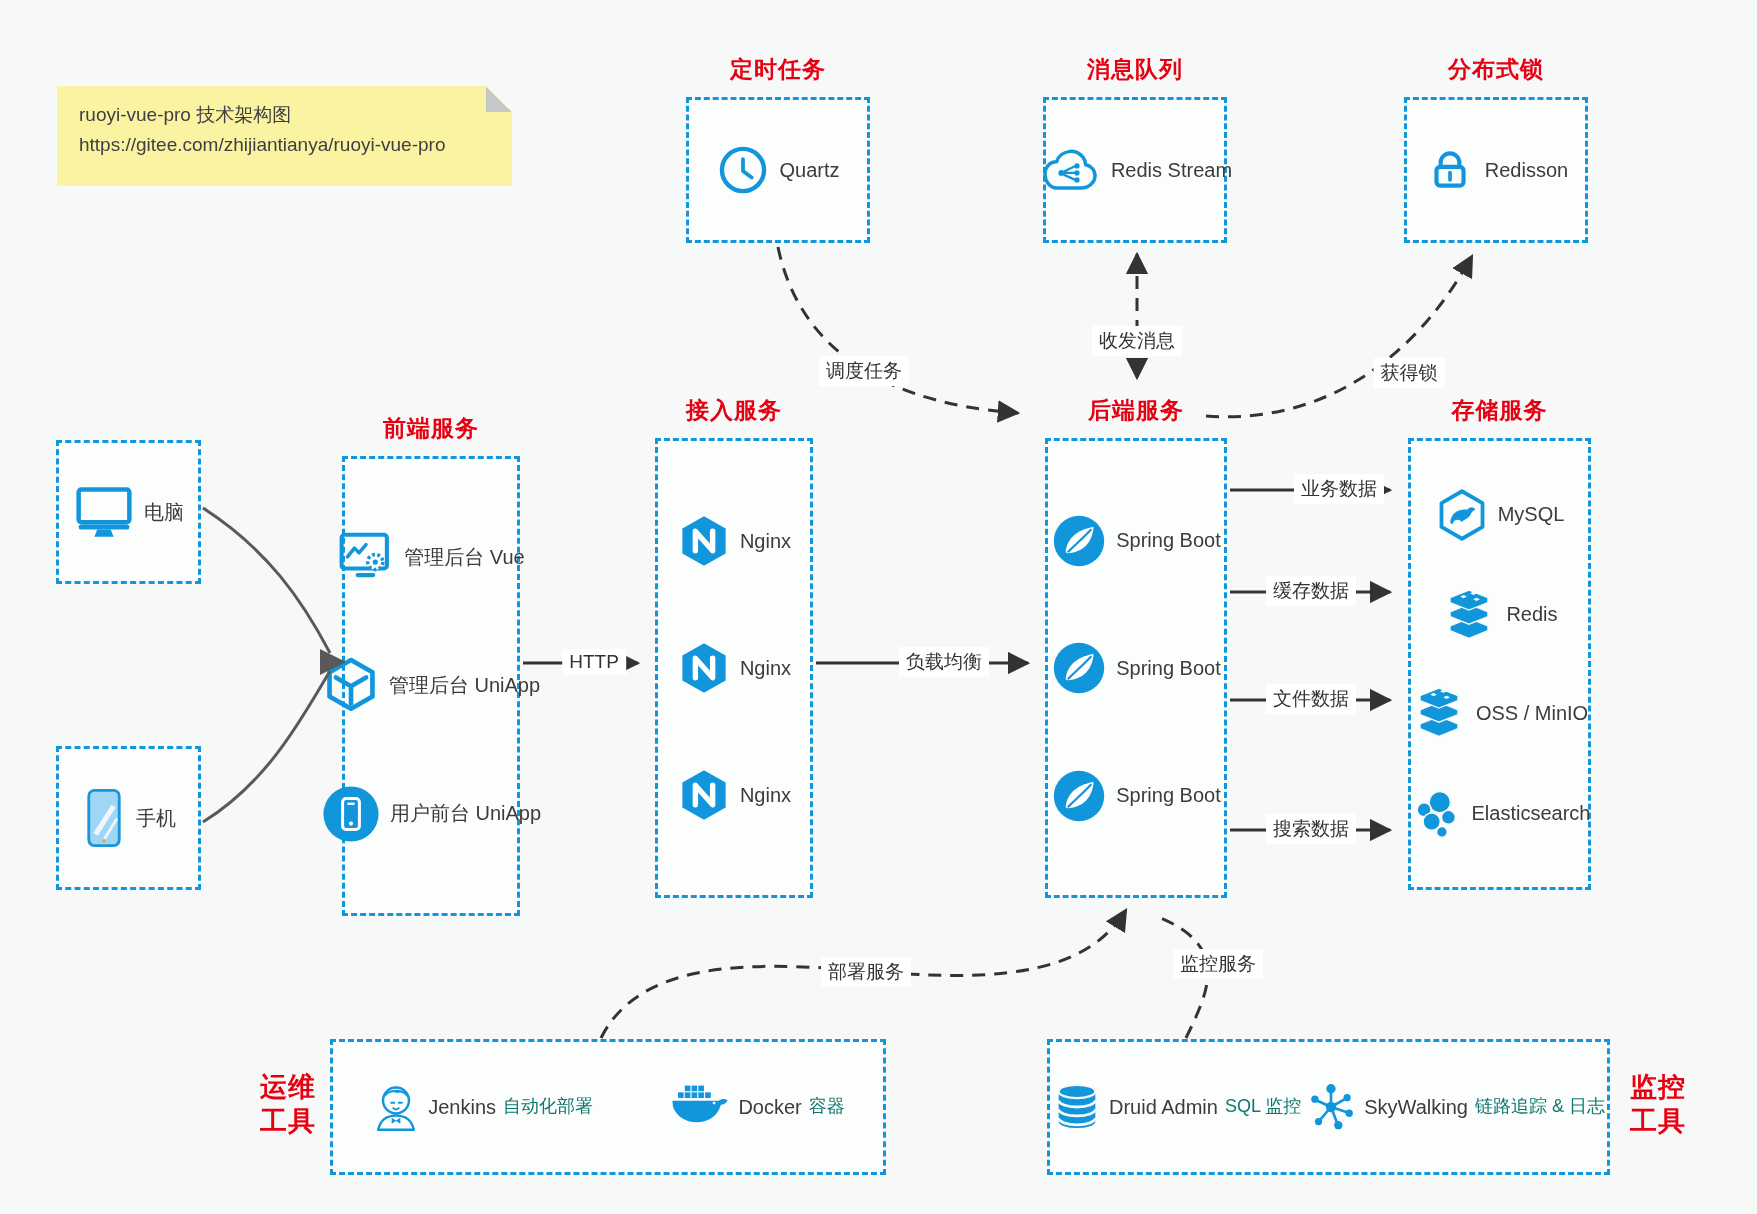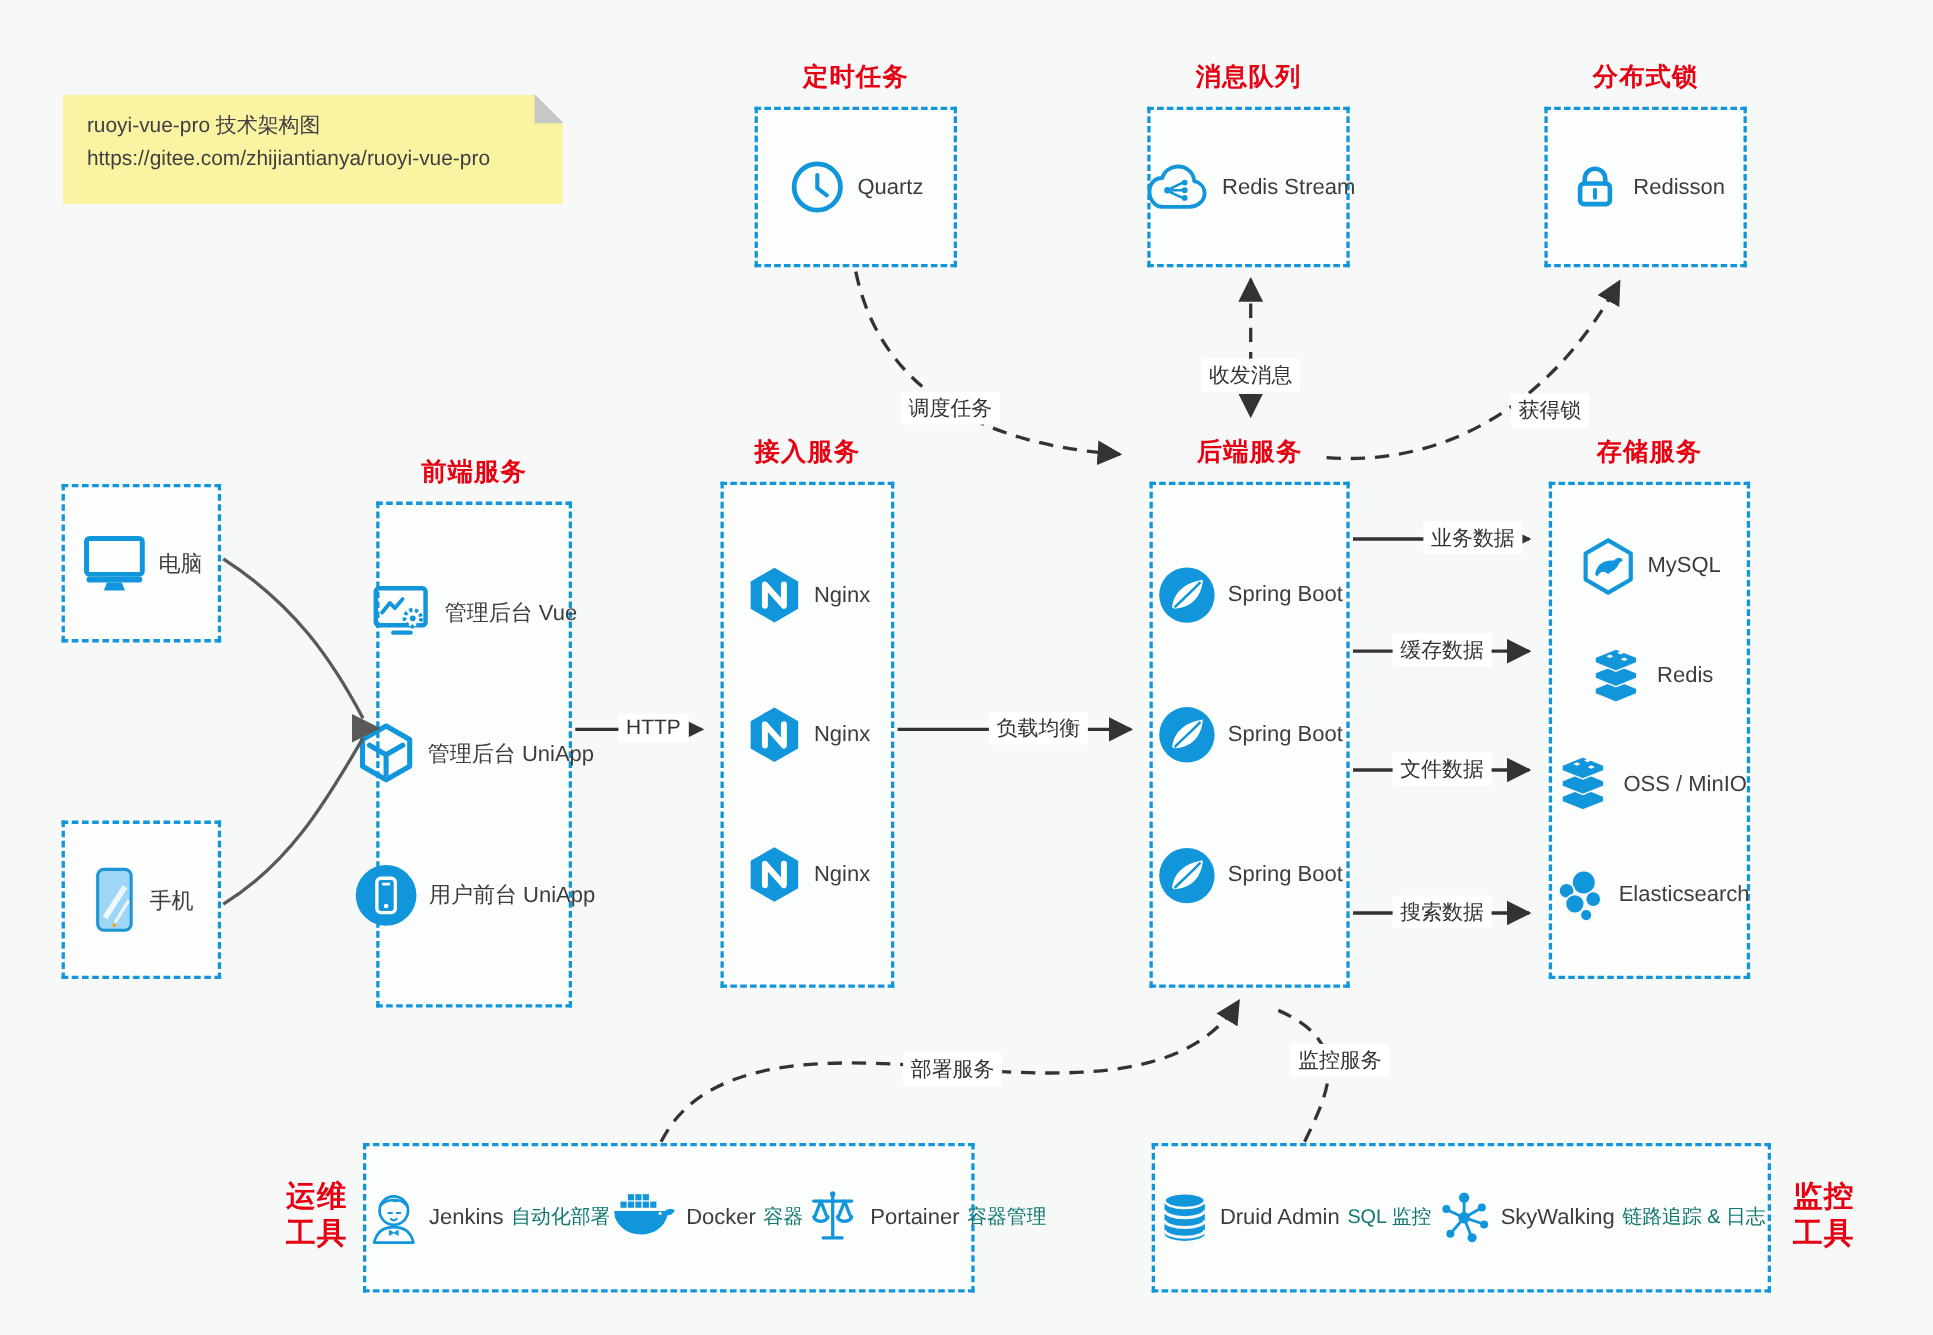--- a/index.html
+++ b/index.html
@@ -271,36 +271,20 @@
             <rect x="40" y="17" width="10" height="10"></rect>
             <rect x="52" y="17" width="10" height="10"></rect>
             <rect x="64" y="17" width="10" height="10"></rect>
           <path d="M6 32 H88 C93 28 99 28 104 31 C101 37 97 39 92 39 C87 58 71 70 49 70 C29 70 13 59 7 42 Z"></path>
         </g>
         <circle cx="80" cy="36" r="2.5" fill="#ffffff"></circle>
       </svg>
       <div class="item-label">Docker</div>
       <div class="item-sub">容器</div>
     </div>
-    <div class="item">
-      <svg class="icon" width="54" height="54" viewBox="0 0 100 100">
-        <g stroke="#1296db" stroke-width="5.5" fill="none" stroke-linecap="round">
-          <path d="M50 12 V80"></path>
-            <path d="M18 22 H82"></path>
-          <path d="M30 22 L20 48 M30 22 L40 48"></path>
-            <path d="M18 48 a12 8 0 0 0 24 0"></path>
-          <path d="M70 22 L60 48 M70 22 L80 48"></path>
-            <path d="M58 48 a12 8 0 0 0 24 0"></path>
-          <path d="M34 84 H66"></path>
-        </g>
-        <circle cx="50" cy="10" r="4.5" fill="#1296db"></circle>
-      </svg>
-      <div class="item-label">Portainer</div>
-      <div class="item-sub">容器管理</div>
-    </div>
   </div>
 
   <div class="box hrow" style="left:1047px;top:1039px;width:563px;height:136px;">
     <div class="item">
       <svg class="icon" width="50" height="54" viewBox="0 0 90 96">
         <path d="M12 20 a33 12 0 0 1 66 0 V74 a33 12 0 0 1 -66 0 Z" fill="#1296db"></path>
         <ellipse cx="45" cy="20" rx="33" ry="12" fill="#1296db" stroke="#f7f8f8" stroke-width="4"></ellipse>
         <path d="M12 36 a33 12 0 0 0 66 0" stroke="#f7f8f8" stroke-width="5" fill="none"></path>
         <path d="M12 52 a33 12 0 0 0 66 0" stroke="#f7f8f8" stroke-width="5" fill="none"></path>
         <path d="M12 68 a33 12 0 0 0 66 0" stroke="#f7f8f8" stroke-width="5" fill="none"></path>

